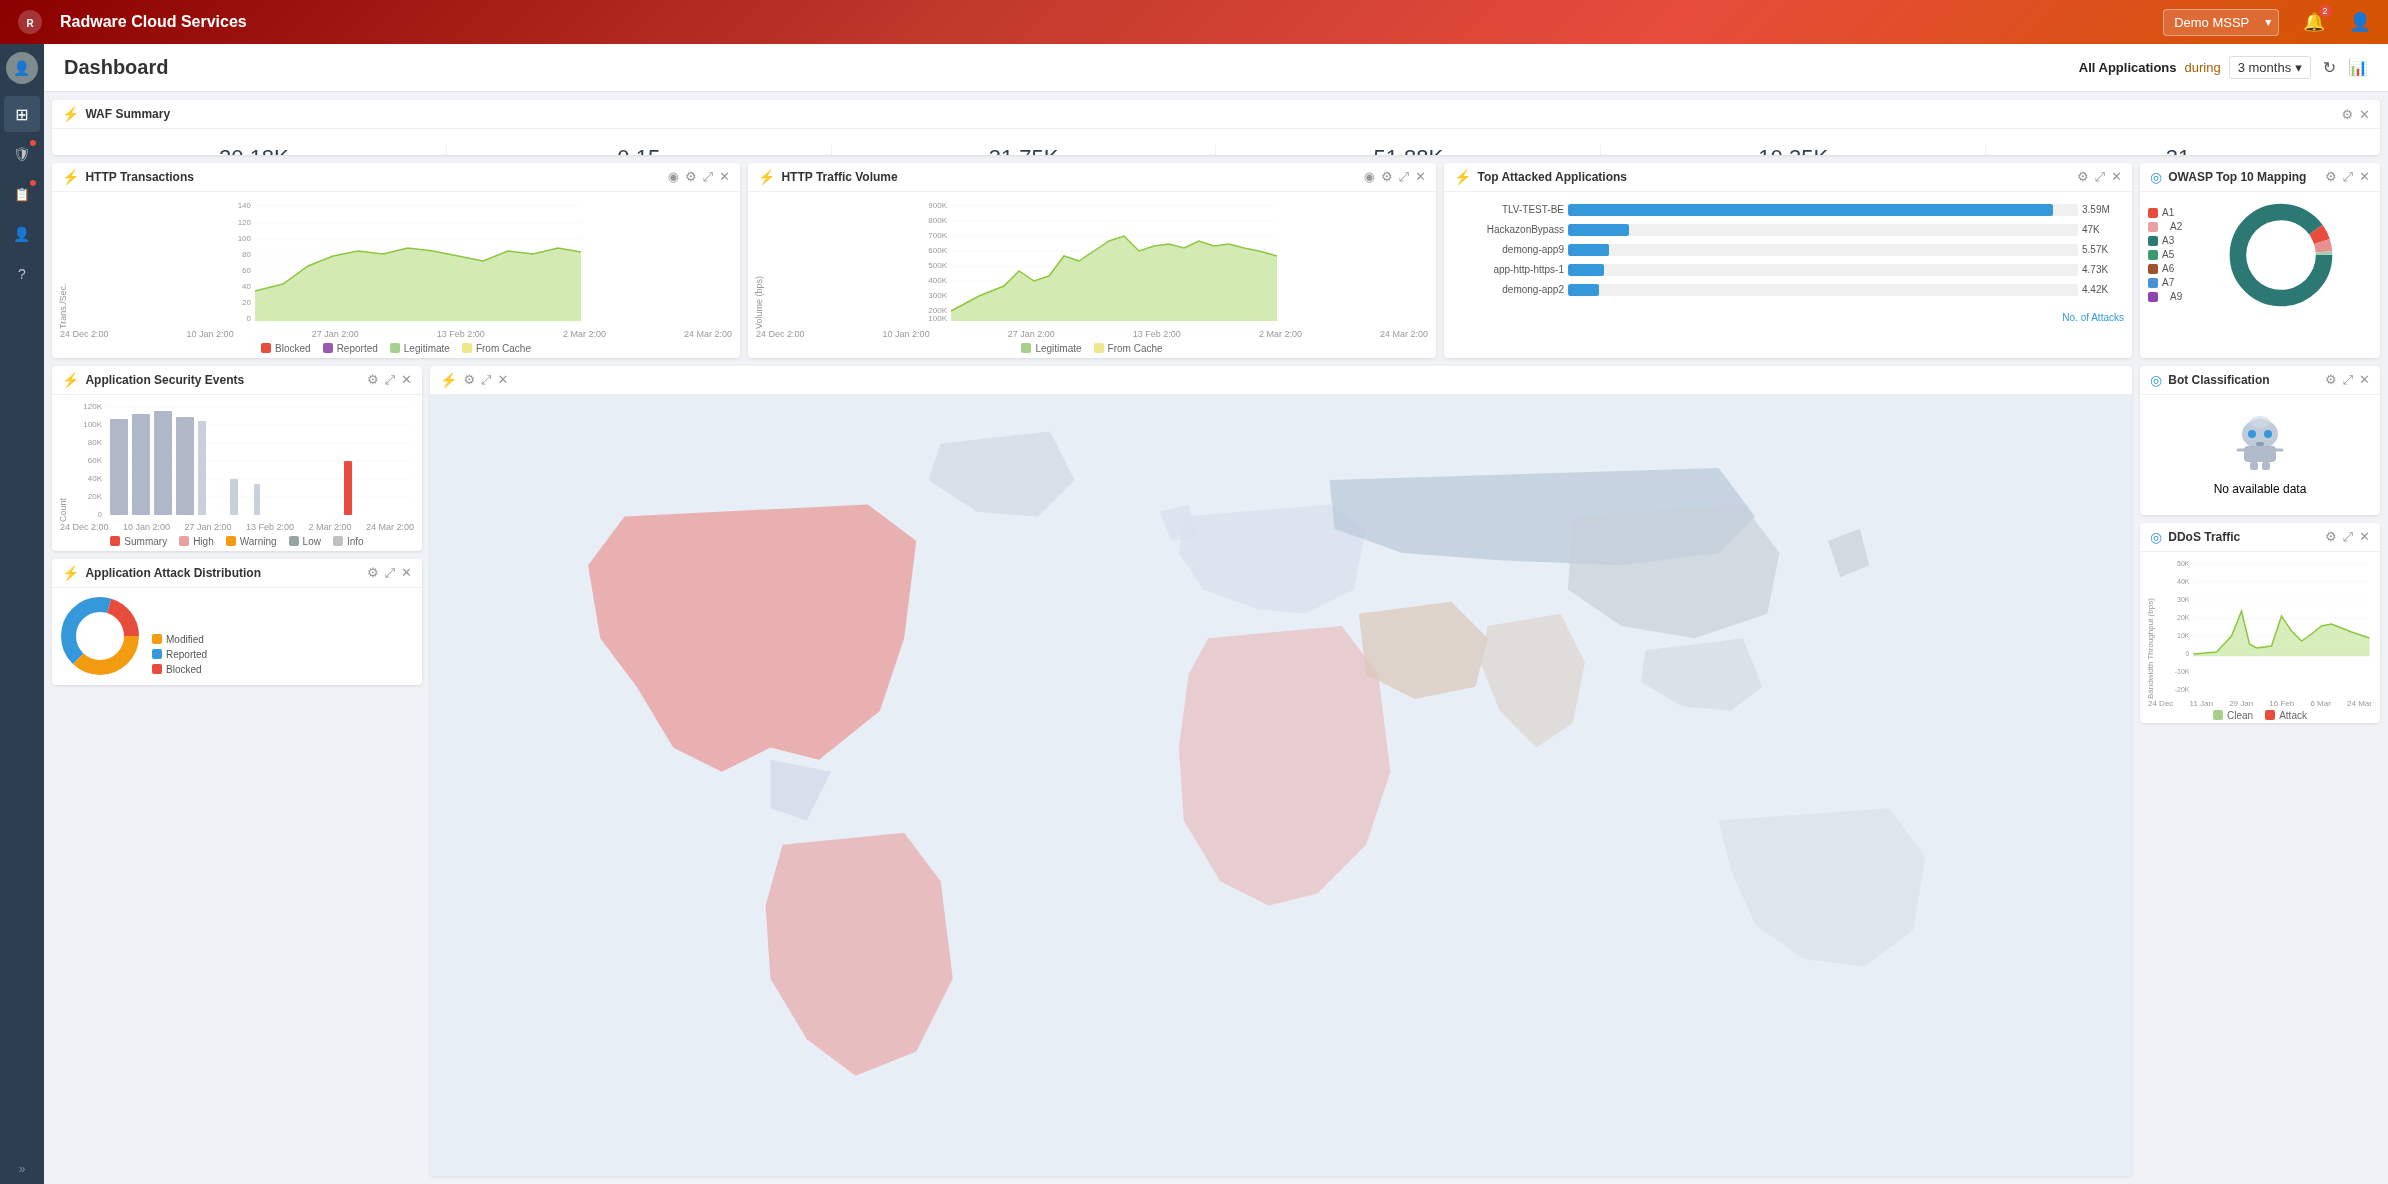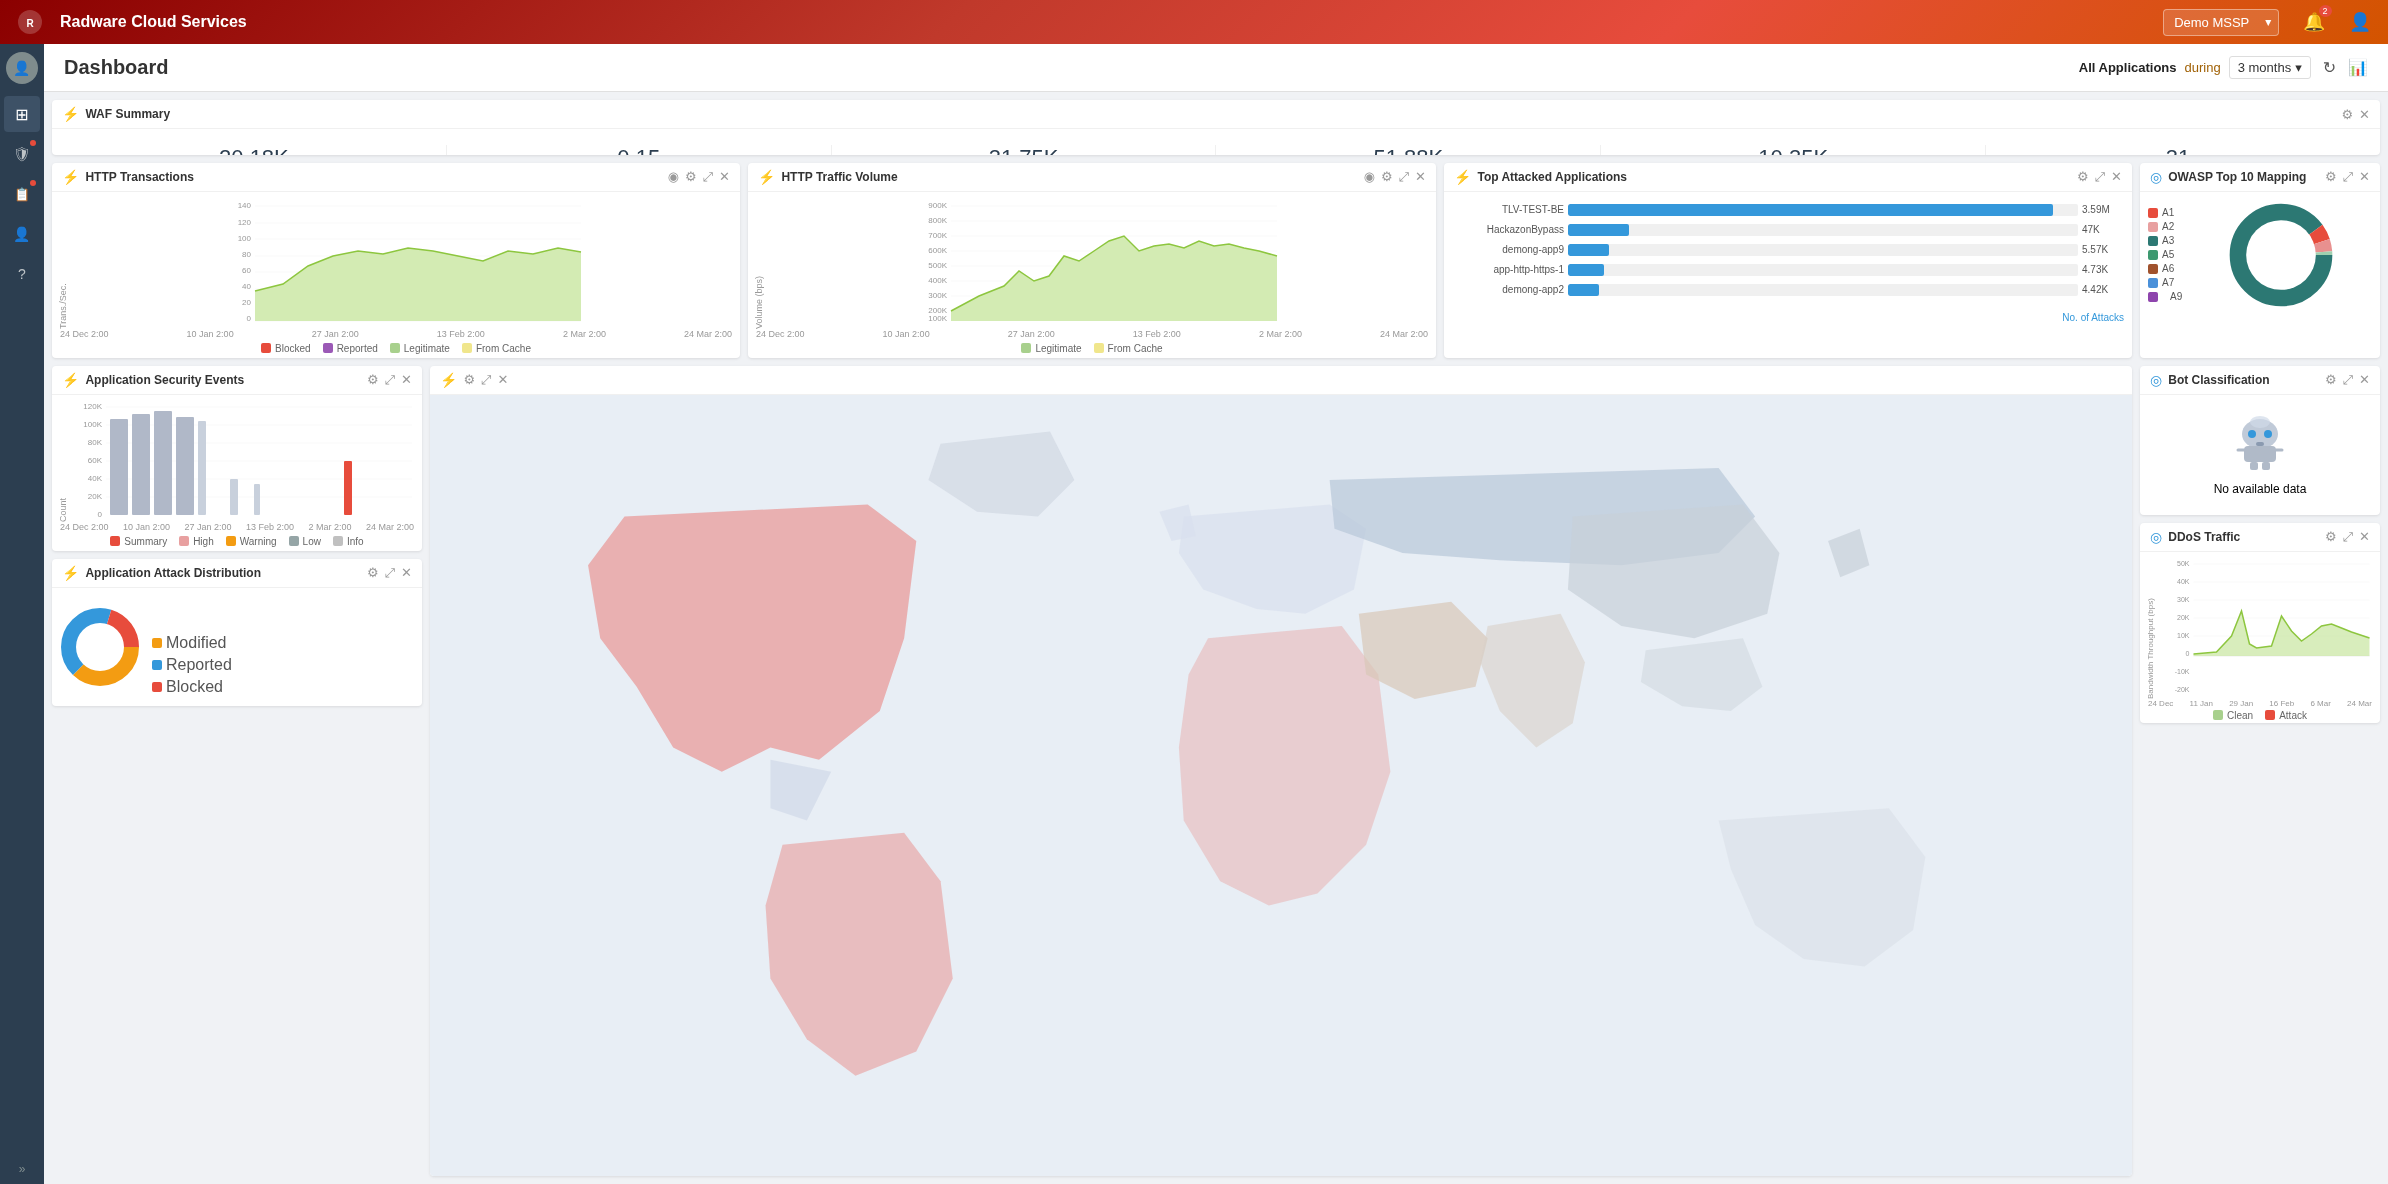--- a/index.html
+++ b/index.html
@@ -397,21 +397,21 @@
               <span>⤢</span>
               <span>✕</span>
             </div>
           </div>
           <div style="display:flex;padding:8px;gap:8px;align-items:center;">
             <div style="display:flex;flex-direction:column;gap:3px;font-size:10px;color:#555;text-align:right;">
               <div style="display:flex;align-items:center;gap:4px;">
                   <div style="width:10px;height:10px;background:#e74c3c;border-radius:2px;"></div>
                   <span>A1</span>
                 </div>
-              <div style="display:flex;align-items:center;gap:4px;">
+              <div style="display:flex;align-items:center;gap:12px;">
                   <div style="width:10px;height:10px;background:#e8a0a0;border-radius:2px;"></div>
                   <span>A2</span>
                 </div>
               <div style="display:flex;align-items:center;gap:4px;">
                   <div style="width:10px;height:10px;background:#2c7873;border-radius:2px;"></div>
                   <span>A3</span>
                 </div>
               <div style="display:flex;align-items:center;gap:4px;">
                   <div style="width:10px;height:10px;background:#3d9970;border-radius:2px;"></div>
                   <span>A5</span>
@@ -528,21 +528,21 @@
                 <span>✕</span>
               </div>
             </div>
             <div style="display:flex;align-items:center;padding:8px;gap:12px;min-height:80px;">
               <svg viewBox="0 0 80 80" style="width:80px;height:80px;">
                 <circle cx="40" cy="40" r="30" fill="none" stroke="#f39c12" stroke-width="18" stroke-dasharray="70 189" stroke-dashoffset="0"></circle>
                 <circle cx="40" cy="40" r="30" fill="none" stroke="#3498db" stroke-width="18" stroke-dasharray="80 189" stroke-dashoffset="-70"></circle>
                 <circle cx="40" cy="40" r="30" fill="none" stroke="#e74c3c" stroke-width="18" stroke-dasharray="39 189" stroke-dashoffset="-150"></circle>
                 <circle cx="40" cy="40" r="24" fill="white"></circle>
               </svg>
-              <div style="font-size:16px;color:#555;margin-top:36px;">
+              <div style="font-size:10px;color:#555;margin-top:36px;">
                 <div style="display:flex;align-items:center;gap:4px;padding:2px 0;">
                     <div style="width:10px;height:10px;background:#f39c12;border-radius:2px;"></div>
                     <span>Modified</span>
                   </div>
                 <div style="display:flex;align-items:center;gap:4px;padding:2px 0;">
                     <div style="width:10px;height:10px;background:#3498db;border-radius:2px;"></div>
                     <span>Reported</span>
                   </div>
                 <div style="display:flex;align-items:center;gap:4px;padding:2px 0;">
                     <div style="width:10px;height:10px;background:#e74c3c;border-radius:2px;"></div>

